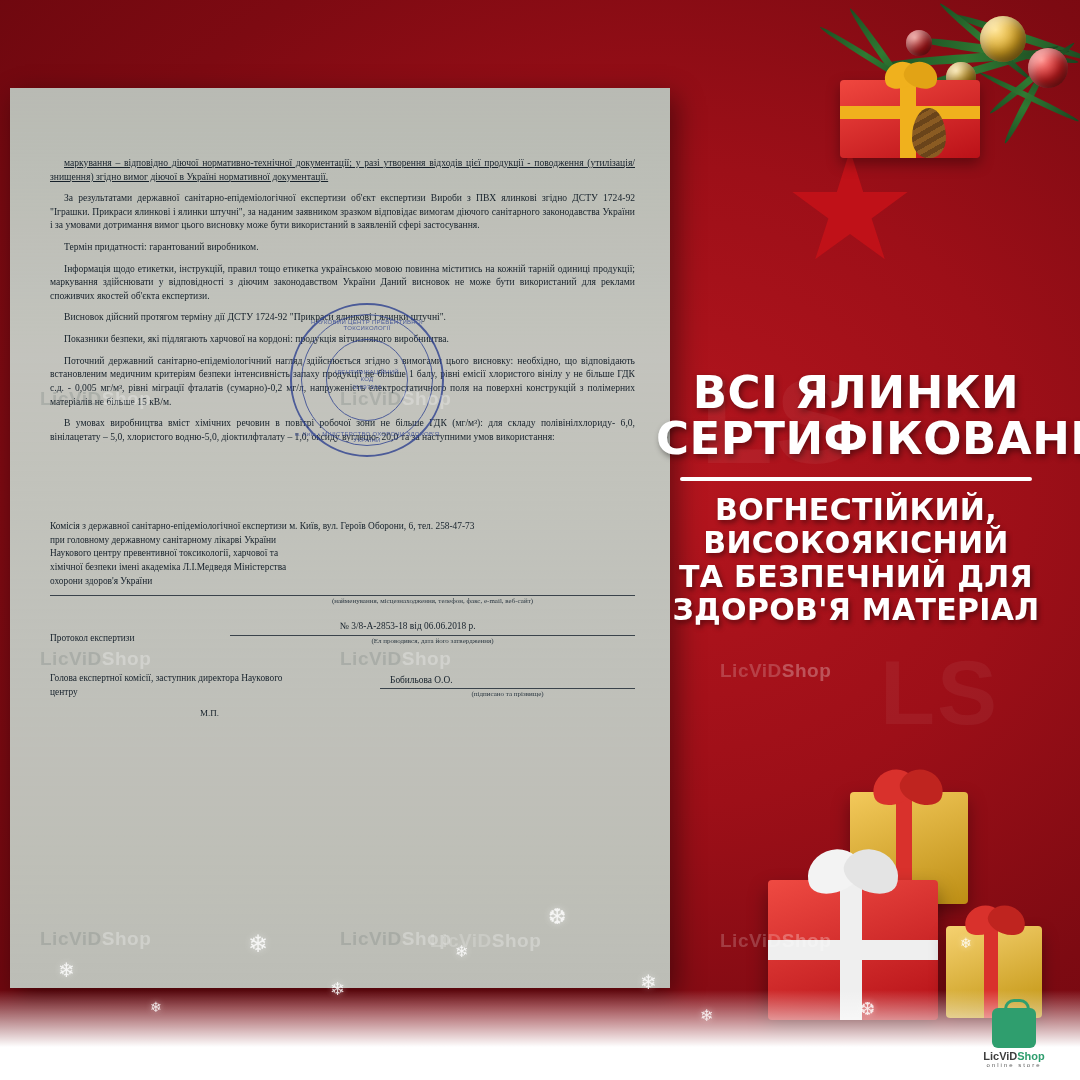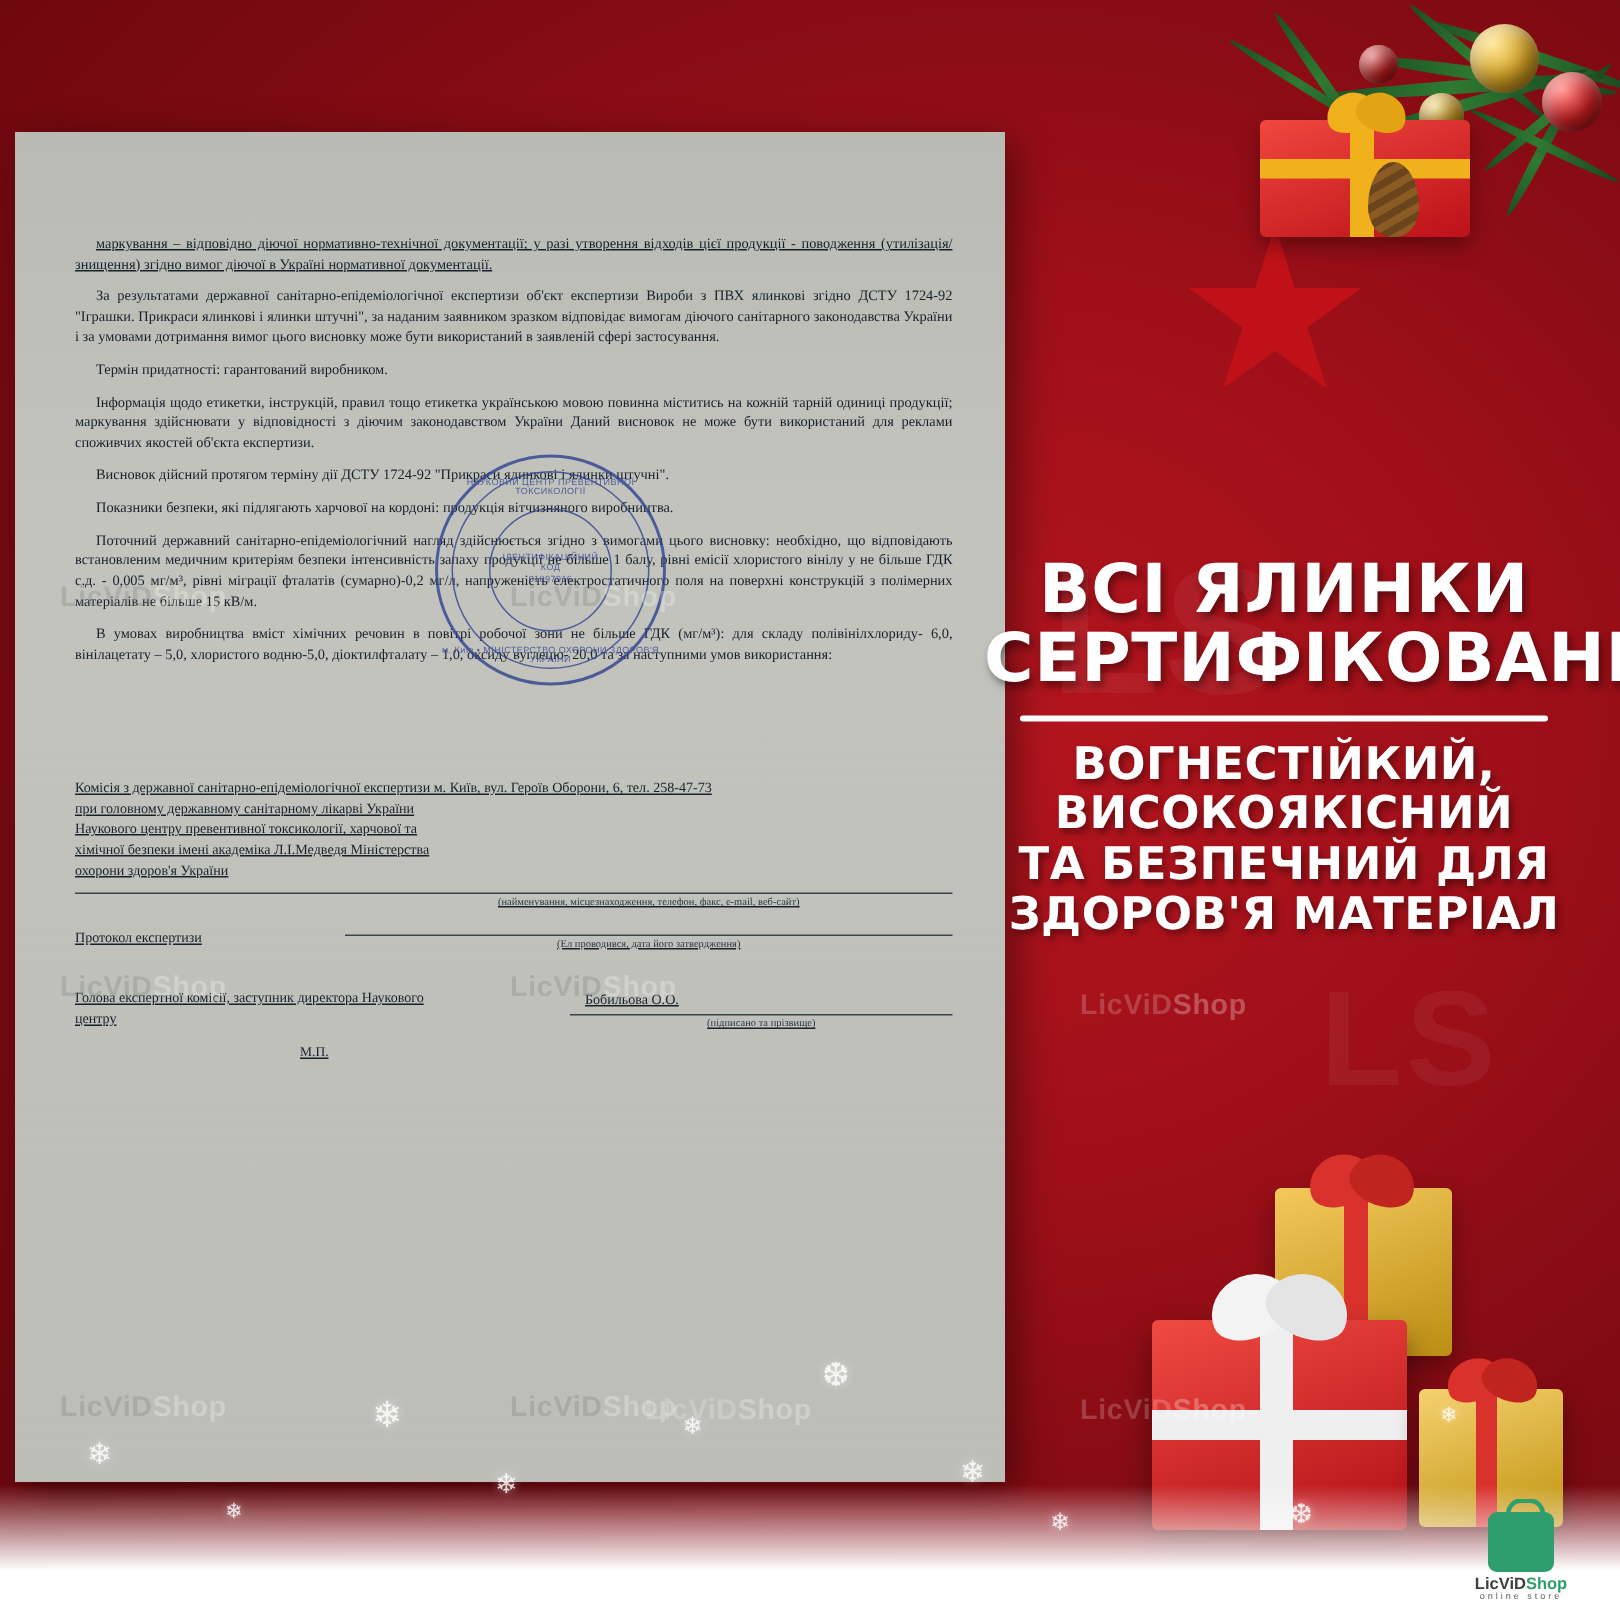--- a/index.html
+++ b/index.html
@@ -96,21 +96,20 @@
 
   .sig-block {
     position: absolute;
     left: 40px;
     top: 432px;
     width: 585px;
     font-family: "Liberation Serif", serif;
     font-size: 9.4px;
     color: #16212b;
     line-height: 1.45;
-    text-decoration: underline;
   }
   .caption {
     font-size: 7px;
     color: #2b3741;
     text-align: center;
   }
   .rule { border-bottom: 1px solid #3a434b; height: 1px; }
 
   .row { display: flex; align-items: flex-end; }
 
@@ -347,20 +346,21 @@
       <div>охорони здоров'я України</div>
 
       <div style="margin-top:6px;">
         <div class="rule" style="width:585px;"></div>
         <div class="caption" style="width:585px;margin-left:180px;width:405px;">(найменування, місцезнаходження, телефон, факс, e-mail, веб-сайт)</div>
       </div>
 
       <div class="row" style="margin-top:14px;">
         <div style="width:180px;">Протокол експертизи</div>
         <div style="flex:1;">
+          <div style="padding-left:110px;">№ 3/8-А-2853-18 від 06.06.2018 р.</div>
           <div class="rule"></div>
           <div class="caption">(Ел проводився, дата його затвердження)</div>
         </div>
       </div>
 
       <div class="row" style="margin-top:26px;">
         <div style="width:330px;">
           <div>Голова експертної комісії, заступник директора Наукового</div>
           <div>центру</div>
         </div>

